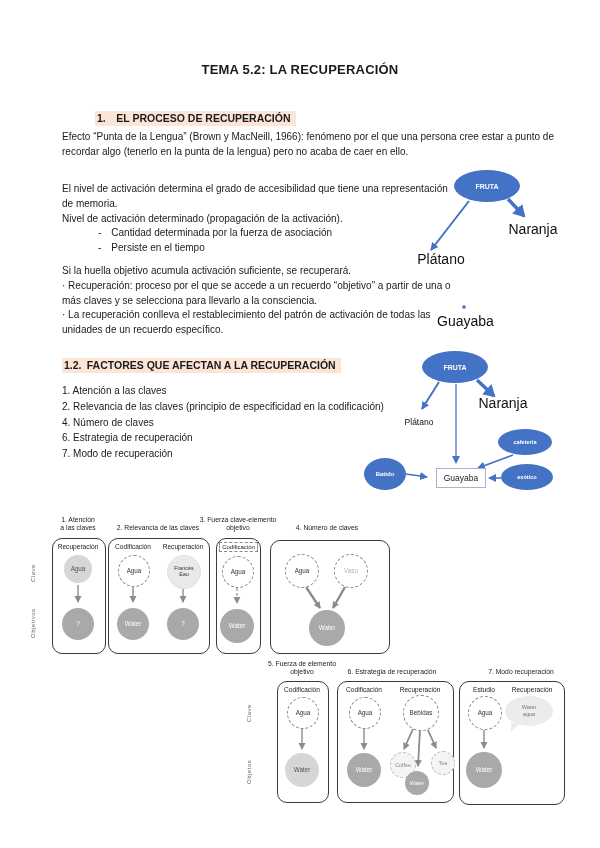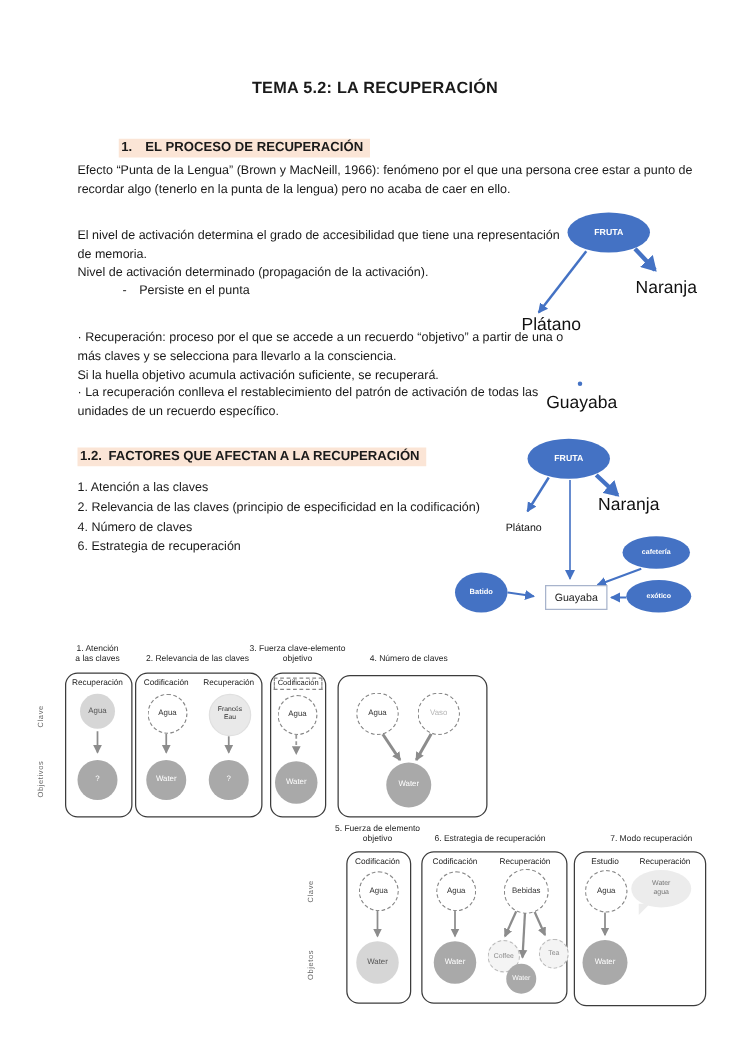--- a/index.html
+++ b/index.html
@@ -81,36 +81,38 @@
 
   <div class="abs doc-title" style="top:62px;z-index:2;">TEMA 5.2: LA RECUPERACIÓN</div>
 
   <div class="abs hl" style="left:95px;top:111px;z-index:2;">1.  EL PROCESO DE RECUPERACIÓN</div>
 
   <div class="abs body-text" style="left:62px;top:130px;width:496px;z-index:2;">Efecto “Punta de la Lengua” (Brown y MacNeill, 1966): fenómeno por el que una persona cree estar a punto de recordar algo (tenerlo en la punta de la lengua) pero no acaba de caer en ello.</div>
 
   <div class="abs body-text" style="left:62px;top:182px;width:398px;z-index:2;">
     <div>El nivel de activación determina el grado de accesibilidad que tiene una representación de memoria.</div>
     <div>Nivel de activación determinado (propagación de la activación).</div>
-    <div class="bullet-row">- Persiste en el punta</div>
+    <div class="bullet-row">- Cantidad determinada por la fuerza de asociación</div>
+    <div class="bullet-row">- Persiste en el tiempo</div>
   </div>
 
   <div class="abs body-text" style="left:62px;top:264px;width:404px;z-index:2;">
+    <div>Si la huella objetivo acumula activación suficiente, se recuperará.</div>
     <div>· Recuperación: proceso por el que se accede a un recuerdo “objetivo” a partir de una o más claves y se selecciona para llevarlo a la consciencia.</div>
-    <div>Si la huella objetivo acumula activación suficiente, se recuperará.</div>
     <div>· La recuperación conlleva el restablecimiento del patrón de activación de todas las unidades de un recuerdo específico.</div>
   </div>
 
   <div class="abs hl" style="left:62px;top:358px;z-index:2;">1.2. FACTORES QUE AFECTAN A LA RECUPERACIÓN</div>
 
   <div class="abs body-text factors" style="left:62px;top:384px;width:350px;z-index:2;">
     <div>1. Atención a las claves</div>
     <div>2. Relevancia de las claves (principio de especificidad en la codificación)</div>
     <div>4. Número de claves</div>
     <div>6. Estrategia de recuperación</div>
+    <div>7. Modo de recuperación</div>
   </div>
 
   <div class="abs ell" style="left:454px;top:170px;width:66px;height:32px;font-size:7px;z-index:2;">FRUTA</div>
   <div class="abs netlbl" style="left:506px;top:221px;width:54px;z-index:2;">Naranja</div>
   <div class="abs netlbl" style="left:414px;top:251px;width:54px;z-index:2;">Plátano</div>
   <div class="abs netlbl" style="left:437px;top:313px;width:54px;z-index:2;">Guayaba</div>
 
   <div class="abs ell" style="left:422px;top:351px;width:66px;height:32px;font-size:7px;z-index:2;">FRUTA</div>
   <div class="abs netlbl" style="left:476px;top:395px;width:54px;z-index:2;">Naranja</div>
   <div class="abs netlbl" style="left:396px;top:417px;width:46px;font-size:8.5px;z-index:2;">Plátano</div>

